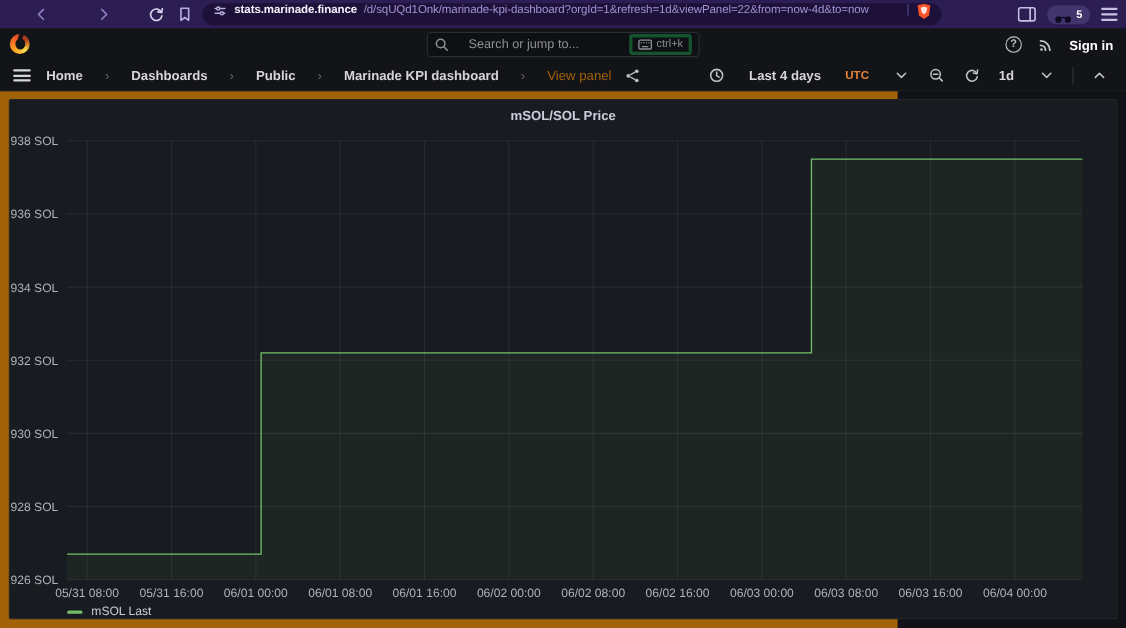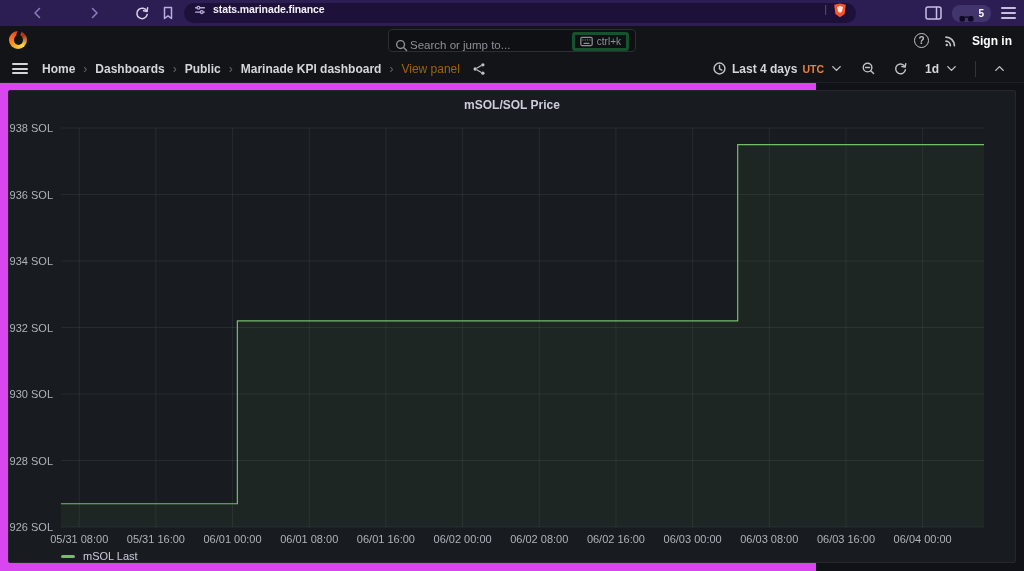--- a/index.html
+++ b/index.html
@@ -35,54 +35,54 @@
   
   .gf-header { position:absolute; left:0; top:26px; width:1024px; height:29px;
                background:#131418; display:flex; align-items:center; }
   .grafana-logo { position:absolute; left:9px; top:5px; width:18px; height:18px; border-radius:50%;
                   background:conic-gradient(from 140deg,#fadd4b,#ff9a1f,#f05a28,#a93418,#fadd4b); }
   .grafana-logo::after { content:""; position:absolute; inset:4px 4px 4px 5px; border-radius:50%; background:#131418; }
   .grafana-logo::before { content:""; position:absolute; left:8px; top:-1px; width:4px; height:6px;
                           background:#131418; transform:rotate(20deg); z-index:2; }
   .searchbox { position:absolute; left:50%; top:3px; transform:translateX(-50%); width:248px; height:23px;
                background:#0f1014; border:1px solid #2c2e36; border-radius:4px;
-               display:flex; align-items:flex-end; padding:0 6px; gap:2px; }
+               display:flex; align-items:center; padding:0 6px; gap:18px; }
   .searchbox .mag { width:13px; height:13px; color:#8e9097; flex:0 0 auto; }
   .searchbox input { flex:1; min-width:0; background:transparent; border:none; outline:none;
                      color:#c9cad1; font-size:11.5px; font-family:"Liberation Sans",sans-serif; }
   .searchbox input::placeholder { color:#8e9097; }
   .kbd-hint { display:flex; align-items:center; gap:4px; border:3px solid #14532d; border-radius:3px;
               padding:1px 5px; color:#8e9097; font-size:10px; }
   .kbd-hint svg { width:13px; height:11px; }
   .hright { position:absolute; right:12px; top:0; height:29px; display:flex; align-items:center; gap:14px; }
   .help-circle { width:15px; height:15px; border:1.4px solid #c0c2c9; border-radius:50%;
                  color:#c0c2c9; font-size:10px; font-weight:bold; display:flex; align-items:center; justify-content:center; }
   .rss { width:15px; height:15px; color:#c0c2c9; }
   .signin { color:#ffffff; font-size:12px; font-weight:bold; }
 
   
   .gf-subheader { position:absolute; left:0; top:55px; width:1024px; height:28px; background:#131418;
                   display:flex; align-items:center; padding:0 12px; border-bottom:1px solid #1d1f24; }
   .gmenu { width:16px; height:11px; display:flex; flex-direction:column; justify-content:space-between; margin-right:14px; }
   .gmenu i { height:2px; background:#d5d6db; border-radius:1px; }
-  .crumbs { display:flex; align-items:flex-start; font-size:12px; }
+  .crumbs { display:flex; align-items:flex-start; font-size:12px;gap:12px; }
   .crumb { color:#d5d6db; font-weight:bold; }
   .crumb.current { color:#a16207; font-weight:normal; }
   .crumb-sep { color:#63656c; margin:0 8px; font-size:12px; }
   .share-ic { width:14px; height:14px; color:#c0c2c9; margin-left:12px; }
   .tools { margin-left:auto; display:flex; align-items:center; gap:7px; }
-  .tool-btn { display:flex; align-items:center; gap:5px; color:#c0c2c9; padding:3px 5px; }
+  .tool-btn { display:flex; align-items:center; gap:22px; color:#c0c2c9; padding:3px 5px; }
   .tool-btn svg { width:15px; height:15px; }
   .t-label { color:#d5d6db; font-size:12px; font-weight:bold; }
   .t-utc { color:#e8833a; font-size:10.5px; font-weight:bold; }
   .chev { width:10px; height:10px; color:#c0c2c9; }
   .vdiv { width:1px; height:16px; background:#33353a; margin:0 4px; }
 
   
-  .gf-content { position:absolute; left:0; top:83px; width:816px; height:488px; background:#d946ef; }
+  .gf-content { position:absolute; left:0; top:83px; width:816px; height:488px; background:#a16207; }
   .panel { position:absolute; left:8px; top:7px; width:1008px; height:473px; background:#181b1f;
            border:1px solid #25272b; border-radius:2px; }
   .panel-title { text-align:center; padding-top:7px; font-size:12px; font-weight:bold; color:#ccccdc; height:22px; }
   .chart { position:absolute; left:0; top:22px; width:1006px; height:436px; display:block; }
   .legend { position:absolute; left:52px; top:459px; display:flex; align-items:center; gap:8px; }
   .legend-marker { width:14px; height:3px; border-radius:2px; }
   .legend-label { font-size:11px; color:#ccccdc; }
 
   svg.lineicon { fill:none; stroke:currentColor; stroke-width:1.5; stroke-linecap:round; stroke-linejoin:round; }
 </style>
@@ -114,20 +114,21 @@
   <div class="url-pill">
     <span class="tune">
       <svg class="lineicon" viewBox="0 0 16 16" stroke-width="1.4">
         <line x1="3" y1="5.4" x2="13" y2="5.4"></line>
           <circle cx="6.2" cy="5.4" r="1.6" fill="#1d1139"></circle>
         <line x1="3" y1="10.4" x2="13" y2="10.4"></line>
           <circle cx="10" cy="10.4" r="1.6" fill="#1d1139"></circle>
       </svg>
     </span>
     <span class="url-domain">stats.marinade.finance</span>
+      <span class="url-path">/d/sqUQd1Onk/marinade-kpi-dashboard?orgId=1&amp;refresh=1d&amp;viewPanel=22&amp;from=now-4d&amp;to=now</span>
     <span class="url-sep">|</span>
     <span class="shield">
       <svg viewBox="0 0 14 15">
           <path d="M7 0.5 L12.8 1.8 L11.6 11 L7 14.2 L2.4 11 L1.2 1.8 Z" fill="#fb542b"></path>
       <path d="M7 3 L10 4 L9 8.4 L7 10 L5 8.4 L4 4 Z" fill="#ffffff" opacity="0.85"></path>
         </svg>
     </span>
   </div>
   <div class="bright">
     <span class="panel-toggle">

